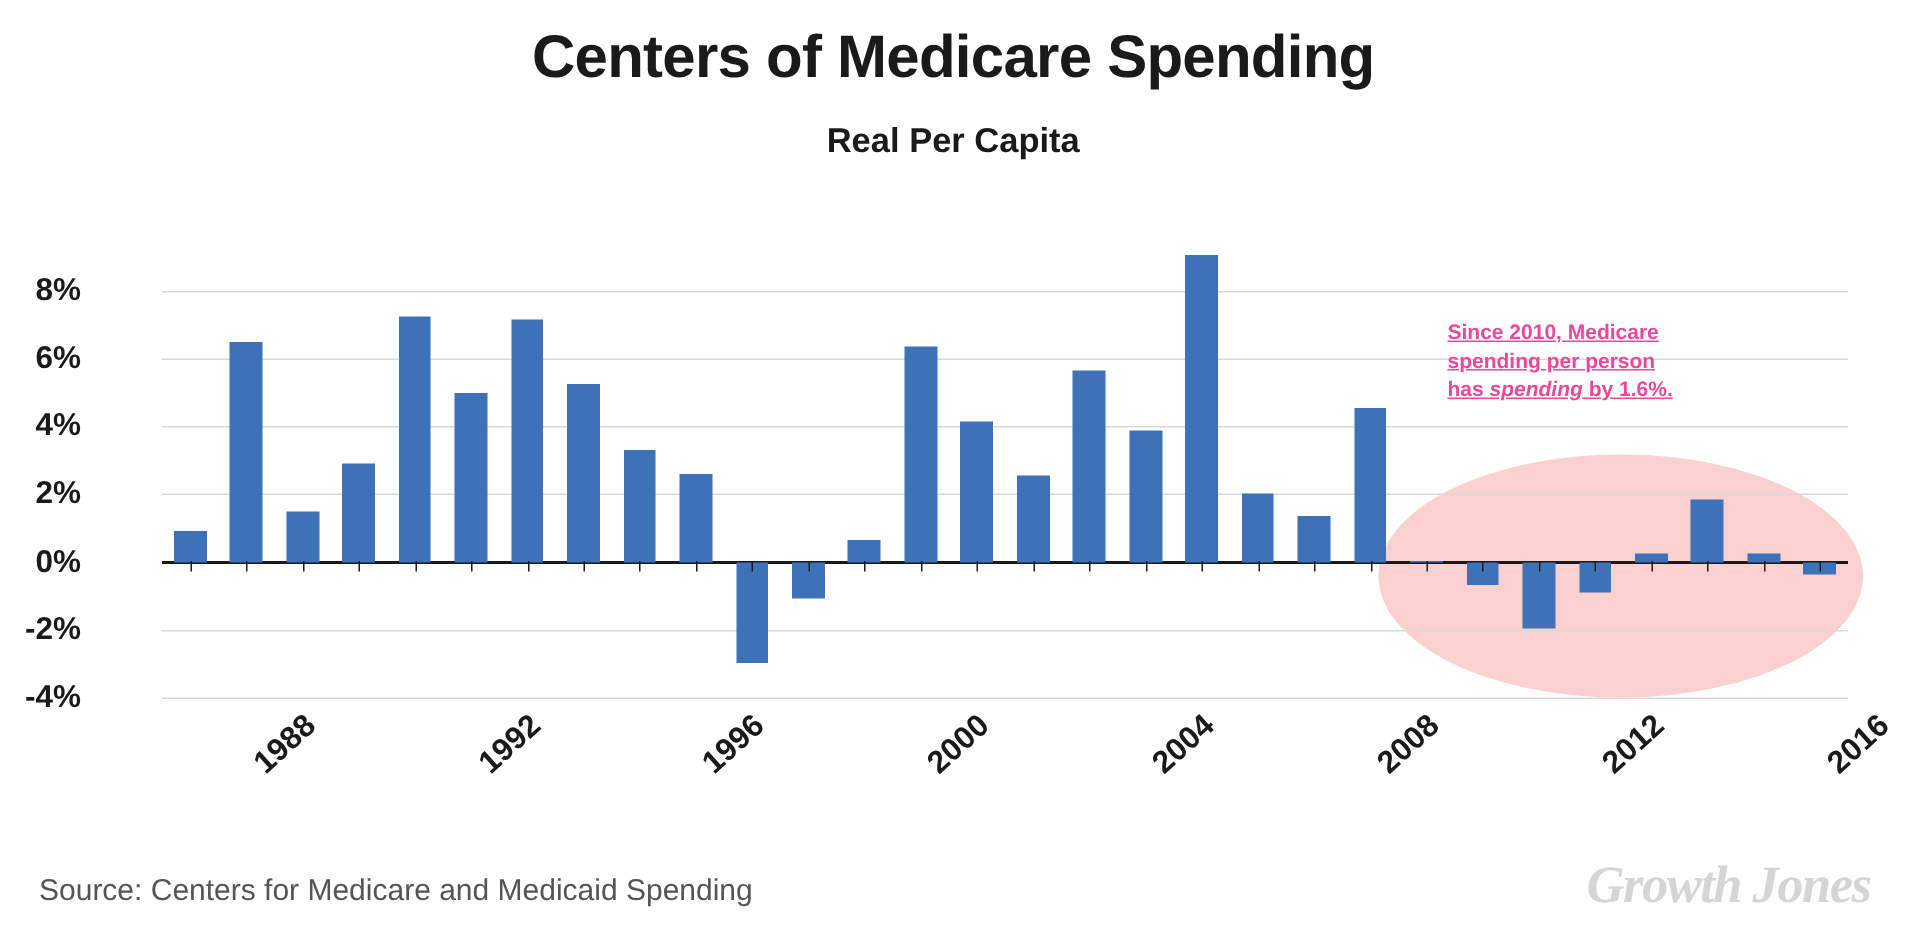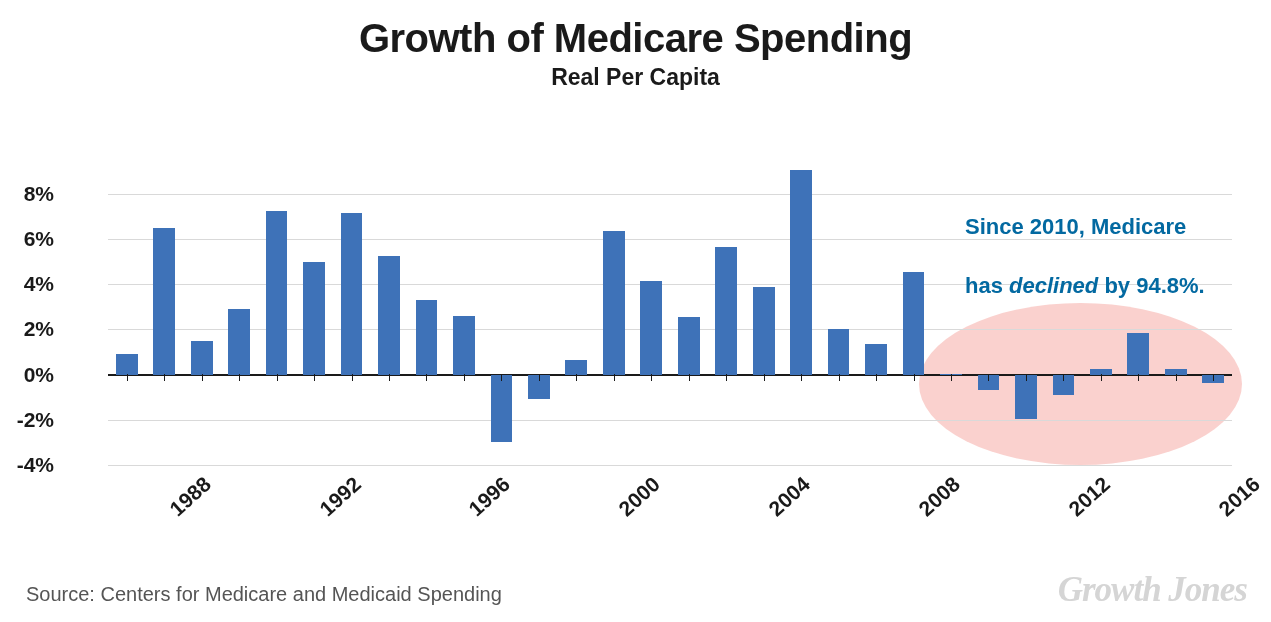--- a/index.html
+++ b/index.html
@@ -19,21 +19,21 @@
     position: absolute;
     top: 16px; left: 0; width: 1271px;
     text-align: center;
     font-size: 40px;
     font-weight: bold;
     color: #1a1a1a;
     letter-spacing: -0.5px;
   }
   #subtitle {
     position: absolute;
-    top: 64px; left: 0; width: 1271px;
+    top: 80px; left: 0; width: 1271px;
     text-align: center;
     font-size: 23px;
     font-weight: bold;
     color: #1a1a1a;
   }
 
   
   #plot {
     position: absolute;
     left: 108px;
@@ -108,24 +108,25 @@
     background: #f9c9c6;
     opacity: 0.85;
   }
 
   
   #annotation {
     position: absolute;
     left: 965px;
     top: 212px;
     width: 245px;
-    font-size: 22px;
-    font-weight: bold;
-    color: #0369a1;
+    font-size: 14px;
+    font-weight: bold;
+    color: #ec4899;
     line-height: 1.35;
+    text-decoration: underline;
   }
   #annotation i { font-style: italic; }
 
   
   #source {
     position: absolute;
     left: 26px;
     top: 583px;
     font-size: 20px;
     color: #555555;
@@ -138,21 +139,21 @@
     font-weight: bold;
     font-style: italic;
     color: #d5d5d5;
     letter-spacing: -1px;
     font-family: "Liberation Serif", serif;
   }
 </style>
 </head>
 <body>
 
-<div id="title">Growth of Medicare Spending</div>
+<div id="title">Centers of Medicare Spending</div>
 <div id="subtitle">Real Per Capita</div>
 
 <div id="highlight"></div>
 
 <div id="plot">
   <div id="gridlines">
       <div class="gridline" style="top: 305px;"></div>
       <div class="gridline" style="top: 259.815px;"></div>
       <div class="zeroline" style="top: 213.63px;"></div>
       <div class="gridline" style="top: 169.444px;"></div>
@@ -239,18 +240,18 @@
     <div class="xlabel" style="left: 344.467px; top: 4px;">1996</div>
     <div class="xlabel" style="left: 494.333px; top: 4px;">2000</div>
     <div class="xlabel" style="left: 644.2px; top: 4px;">2004</div>
     <div class="xlabel" style="left: 794.067px; top: 4px;">2008</div>
     <div class="xlabel" style="left: 943.933px; top: 4px;">2012</div>
     <div class="xlabel" style="left: 1093.8px; top: 4px;">2016</div>
   </div>
 
 <div id="annotation">
   <span>Since 2010, Medicare</span><br>
-  <br>
-  <span>has </span><i>declined</i><span> by 94.8%.</span>
+  <span>spending per person</span><br>
+  <span>has </span><i>spending</i><span> by 1.6%.</span>
 </div>
 
 <div id="source">Source: Centers for Medicare and Medicaid Spending</div>
 <div id="logo">Growth Jones</div>
 
 </body></html>

